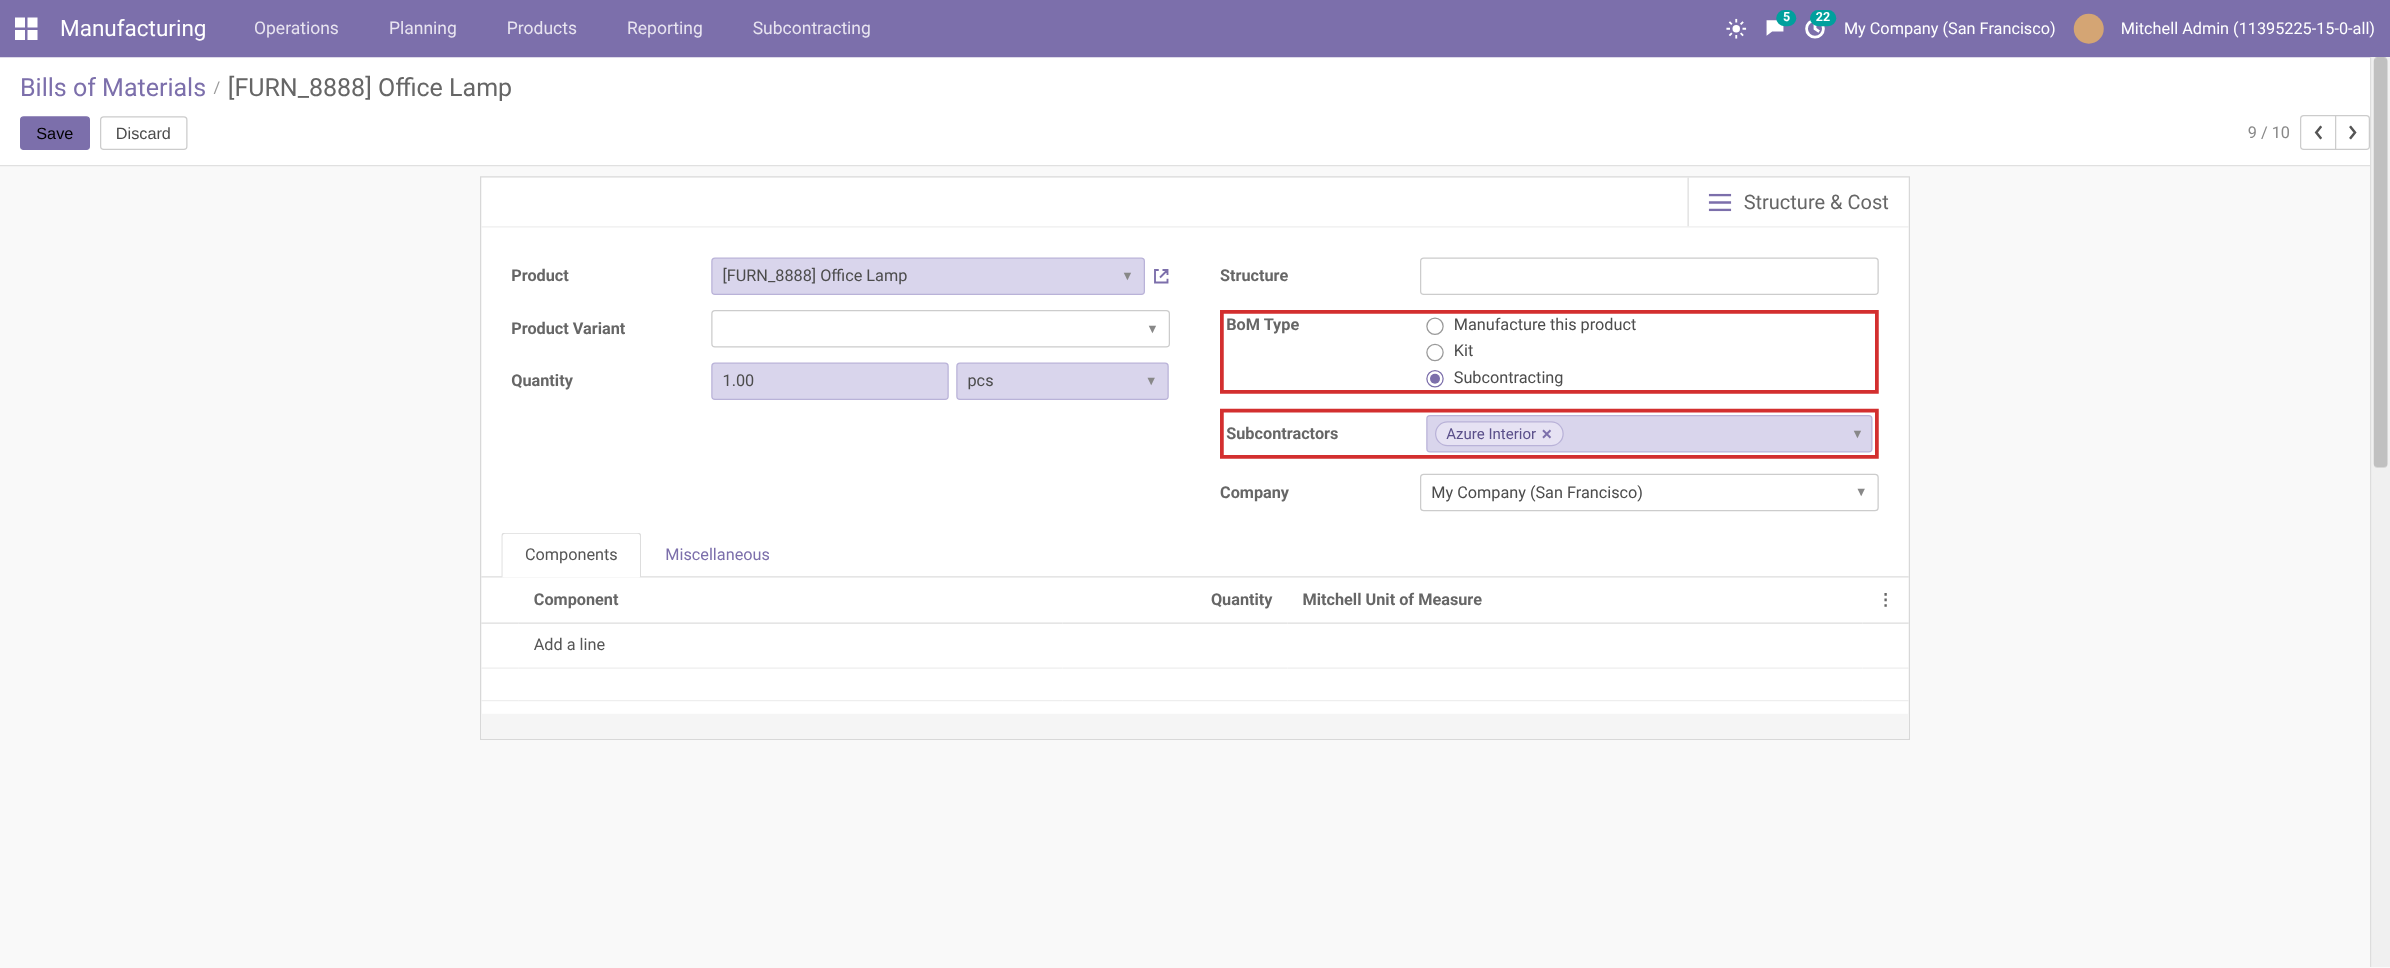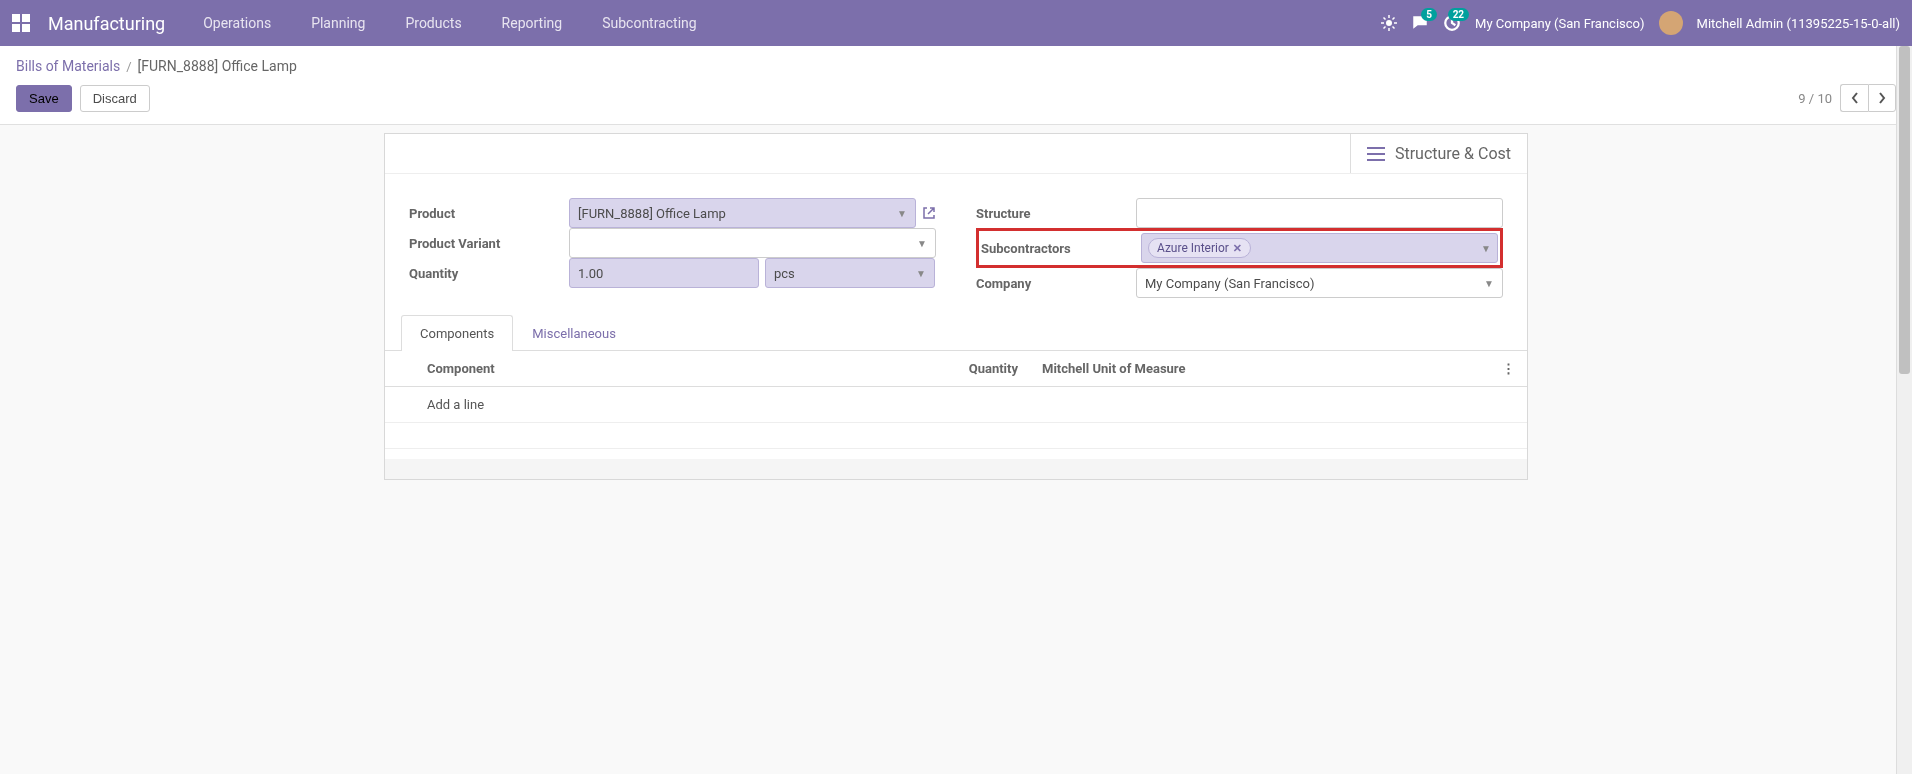--- a/index.html
+++ b/index.html
@@ -15,42 +15,42 @@
 .nav-item { color: #e8e4f0; font-size: 14px; cursor: pointer; }
 .navbar-right { margin-left: auto; display: flex; align-items: center; gap: 14px; }
 .nav-icon-btn { position: relative; cursor: pointer; color: #fff; }
 .badge { position: absolute; top: -6px; right: -8px; background: #00a09d; color: #fff; font-size: 10px; border-radius: 8px; padding: 1px 5px; font-weight: bold; }
 .navbar-text { color: #fff; font-size: 13px; }
 .avatar { width: 24px; height: 24px; border-radius: 50%; background: #d4a574; display: inline-block; }
 
 
 .control-panel { background: #fff; border-bottom: 1px solid #e0e0e0; padding: 12px 16px; }
 .breadcrumb-row { display: flex; align-items: center; margin-bottom: 10px; }
-.breadcrumb { font-size: 14px; color: #7c6fab; }
+.breadcrumb { font-size: 20px; color: #7c6fab; }
 .breadcrumb-sep { color: #999; margin: 0 6px; }
 .breadcrumb-current { color: #666; }
 .actions-row { display: flex; align-items: center; justify-content: space-between; }
 .btn { padding: 5px 12px; border: 1px solid #ccc; background: #fff; border-radius: 3px; cursor: pointer; font-size: 13px; color: #4c4c4c; }
 .btn-primary { background: #7c6fab; color: #000000; border-color: #7c6fab; }
 .pager { display: flex; align-items: center; gap: 8px; color: #888; font-size: 13px; }
 .pager-btns { display: flex; }
 .pager-btn { width: 28px; height: 28px; border: 1px solid #ccc; display: flex; align-items: center; justify-content: center; cursor: pointer; background: #fff; }
 .pager-btn:first-child { border-radius: 3px 0 0 3px; border-right: none; }
 .pager-btn:last-child { border-radius: 0 3px 3px 0; }
 
 
 .sheet-container { max-width: 1160px; margin: 0 auto; padding: 0 8px; }
 .sheet { background: #fff; border: 1px solid #d8d8d8; margin-top: 8px; position: relative; }
 .stat-buttons { display: flex; justify-content: flex-end; border-bottom: 1px solid #eee; }
 .stat-btn { border-left: 1px solid #ddd; padding: 10px 16px; display: flex; align-items: center; gap: 10px; cursor: pointer; min-width: 120px; }
 .stat-icon { color: #7c6fab; font-size: 18px; }
 .stat-text { font-size: 16px; color: #666; line-height: 1.2; }
 
 .form-grid { display: grid; grid-template-columns: 1fr 1fr; gap: 0 40px; padding: 24px 24px 16px 24px; }
-.form-col { display: flex; flex-direction: column; }
+.form-col { display: flex; flex-direction: column; gap: 12px; }
 .form-row { display: flex; align-items: center; }
 .form-label { width: 160px; font-weight: 700; color: #666; font-size: 13px; }
 .form-value { flex: 1; display: flex; align-items: center; gap: 6px; }
 .input-highlighted { background: #d9d5ec; border: 1px solid #b9b2d8; }
 .input-plain { background: #fff; border: 1px solid #ccc; }
 .input { height: 30px; padding: 0 8px; border-radius: 3px; display: flex; align-items: center; color: #4c4c4c; font-size: 13px; width: 100%; }
 .select-caret { margin-left: auto; color: #888; font-size: 10px; }
 .input-num { width: 190px; }
 .input-unit { width: 170px; }
 .ext-link { color: #7c6fab; cursor: pointer; }
@@ -215,20 +215,41 @@
       </div>
 
       <div class="form-col">
         <div class="form-row">
           <div class="form-label">Structure</div>
           <div class="form-value">
             <div class="input input-plain"></div>
           </div>
         </div>
 
+        <div class="highlight-red">
+          <div class="form-row" style="align-items:flex-start;">
+            <div class="form-label">BoM Type</div>
+            <div class="form-value">
+              <div class="radio-group">
+                <div class="radio-item">
+                  <span class="radio"></span>
+                  <span>Manufacture this product</span>
+                </div>
+                <div class="radio-item">
+                  <span class="radio"></span>
+                  <span>Kit</span>
+                </div>
+                <div class="radio-item">
+                  <span class="radio checked"></span>
+                  <span>Subcontracting</span>
+                </div>
+              </div>
+            </div>
+          </div>
+        </div>
 
         <div class="highlight-red">
           <div class="form-row">
             <div class="form-label">Subcontractors</div>
             <div class="form-value">
               <div class="input input-highlighted tag-input">
                 <span class="tag">
                   <span>Azure Interior</span>
                   <span class="tag-x">✕</span>
                 </span>

